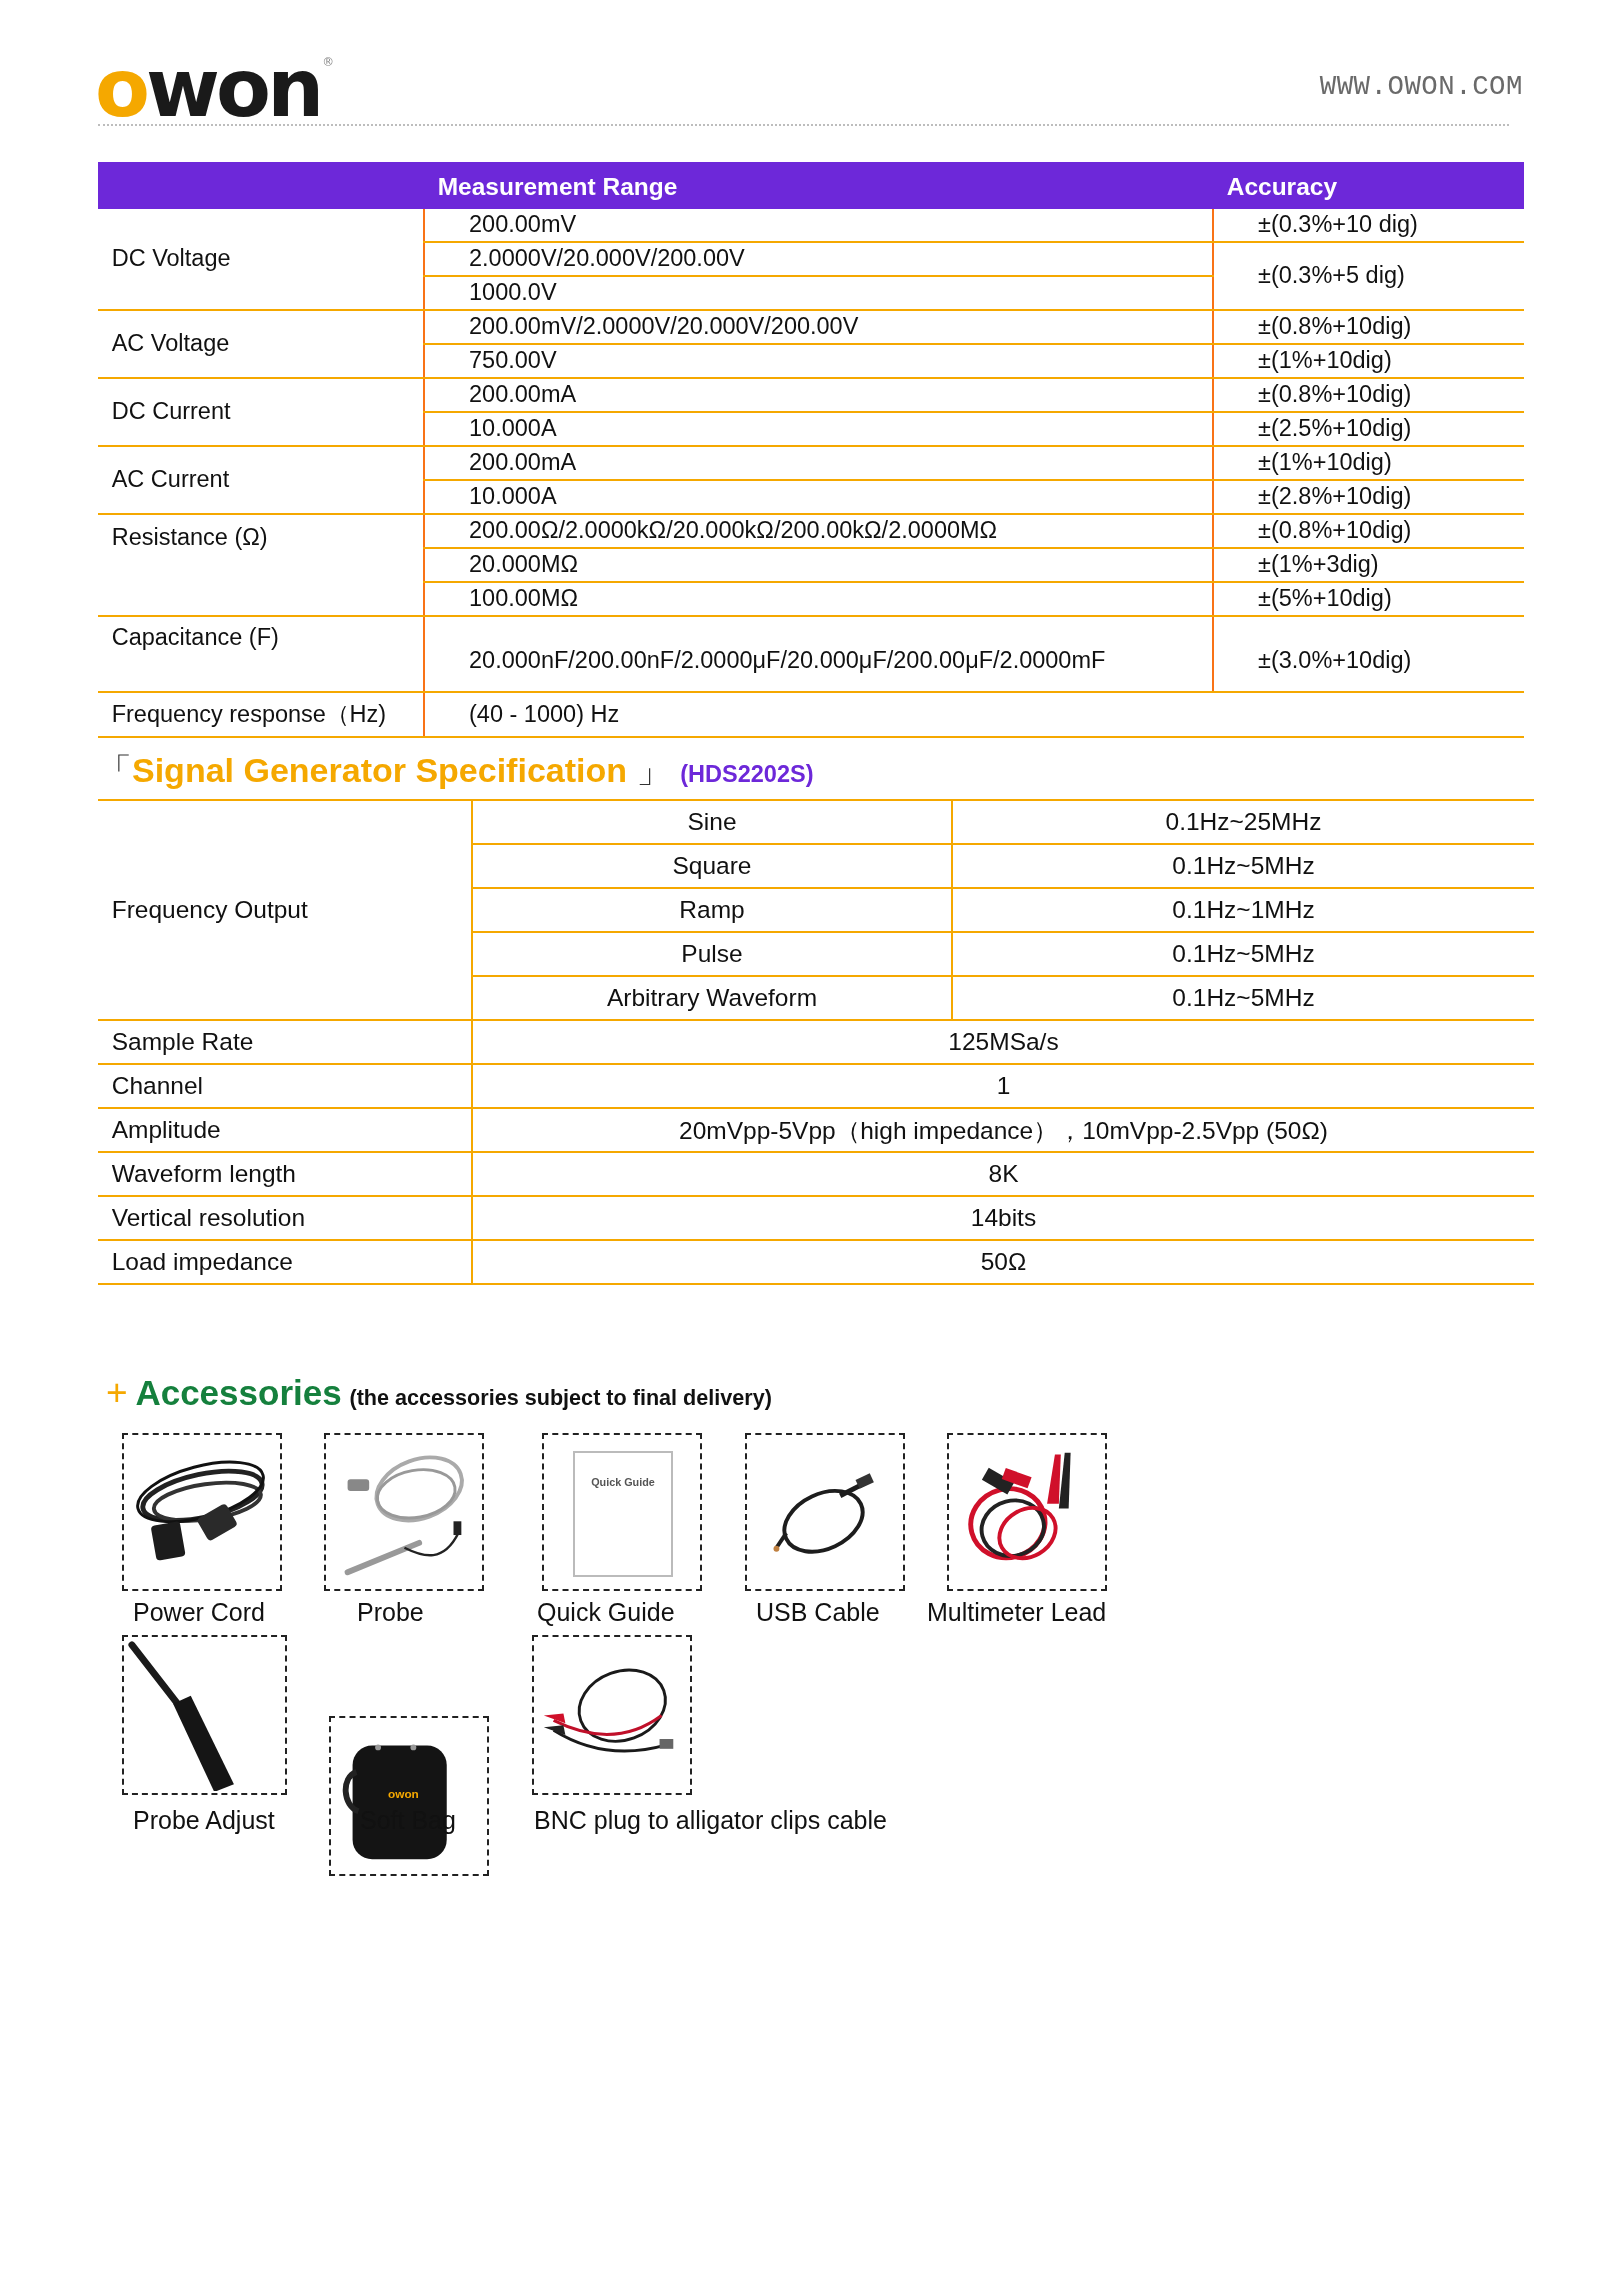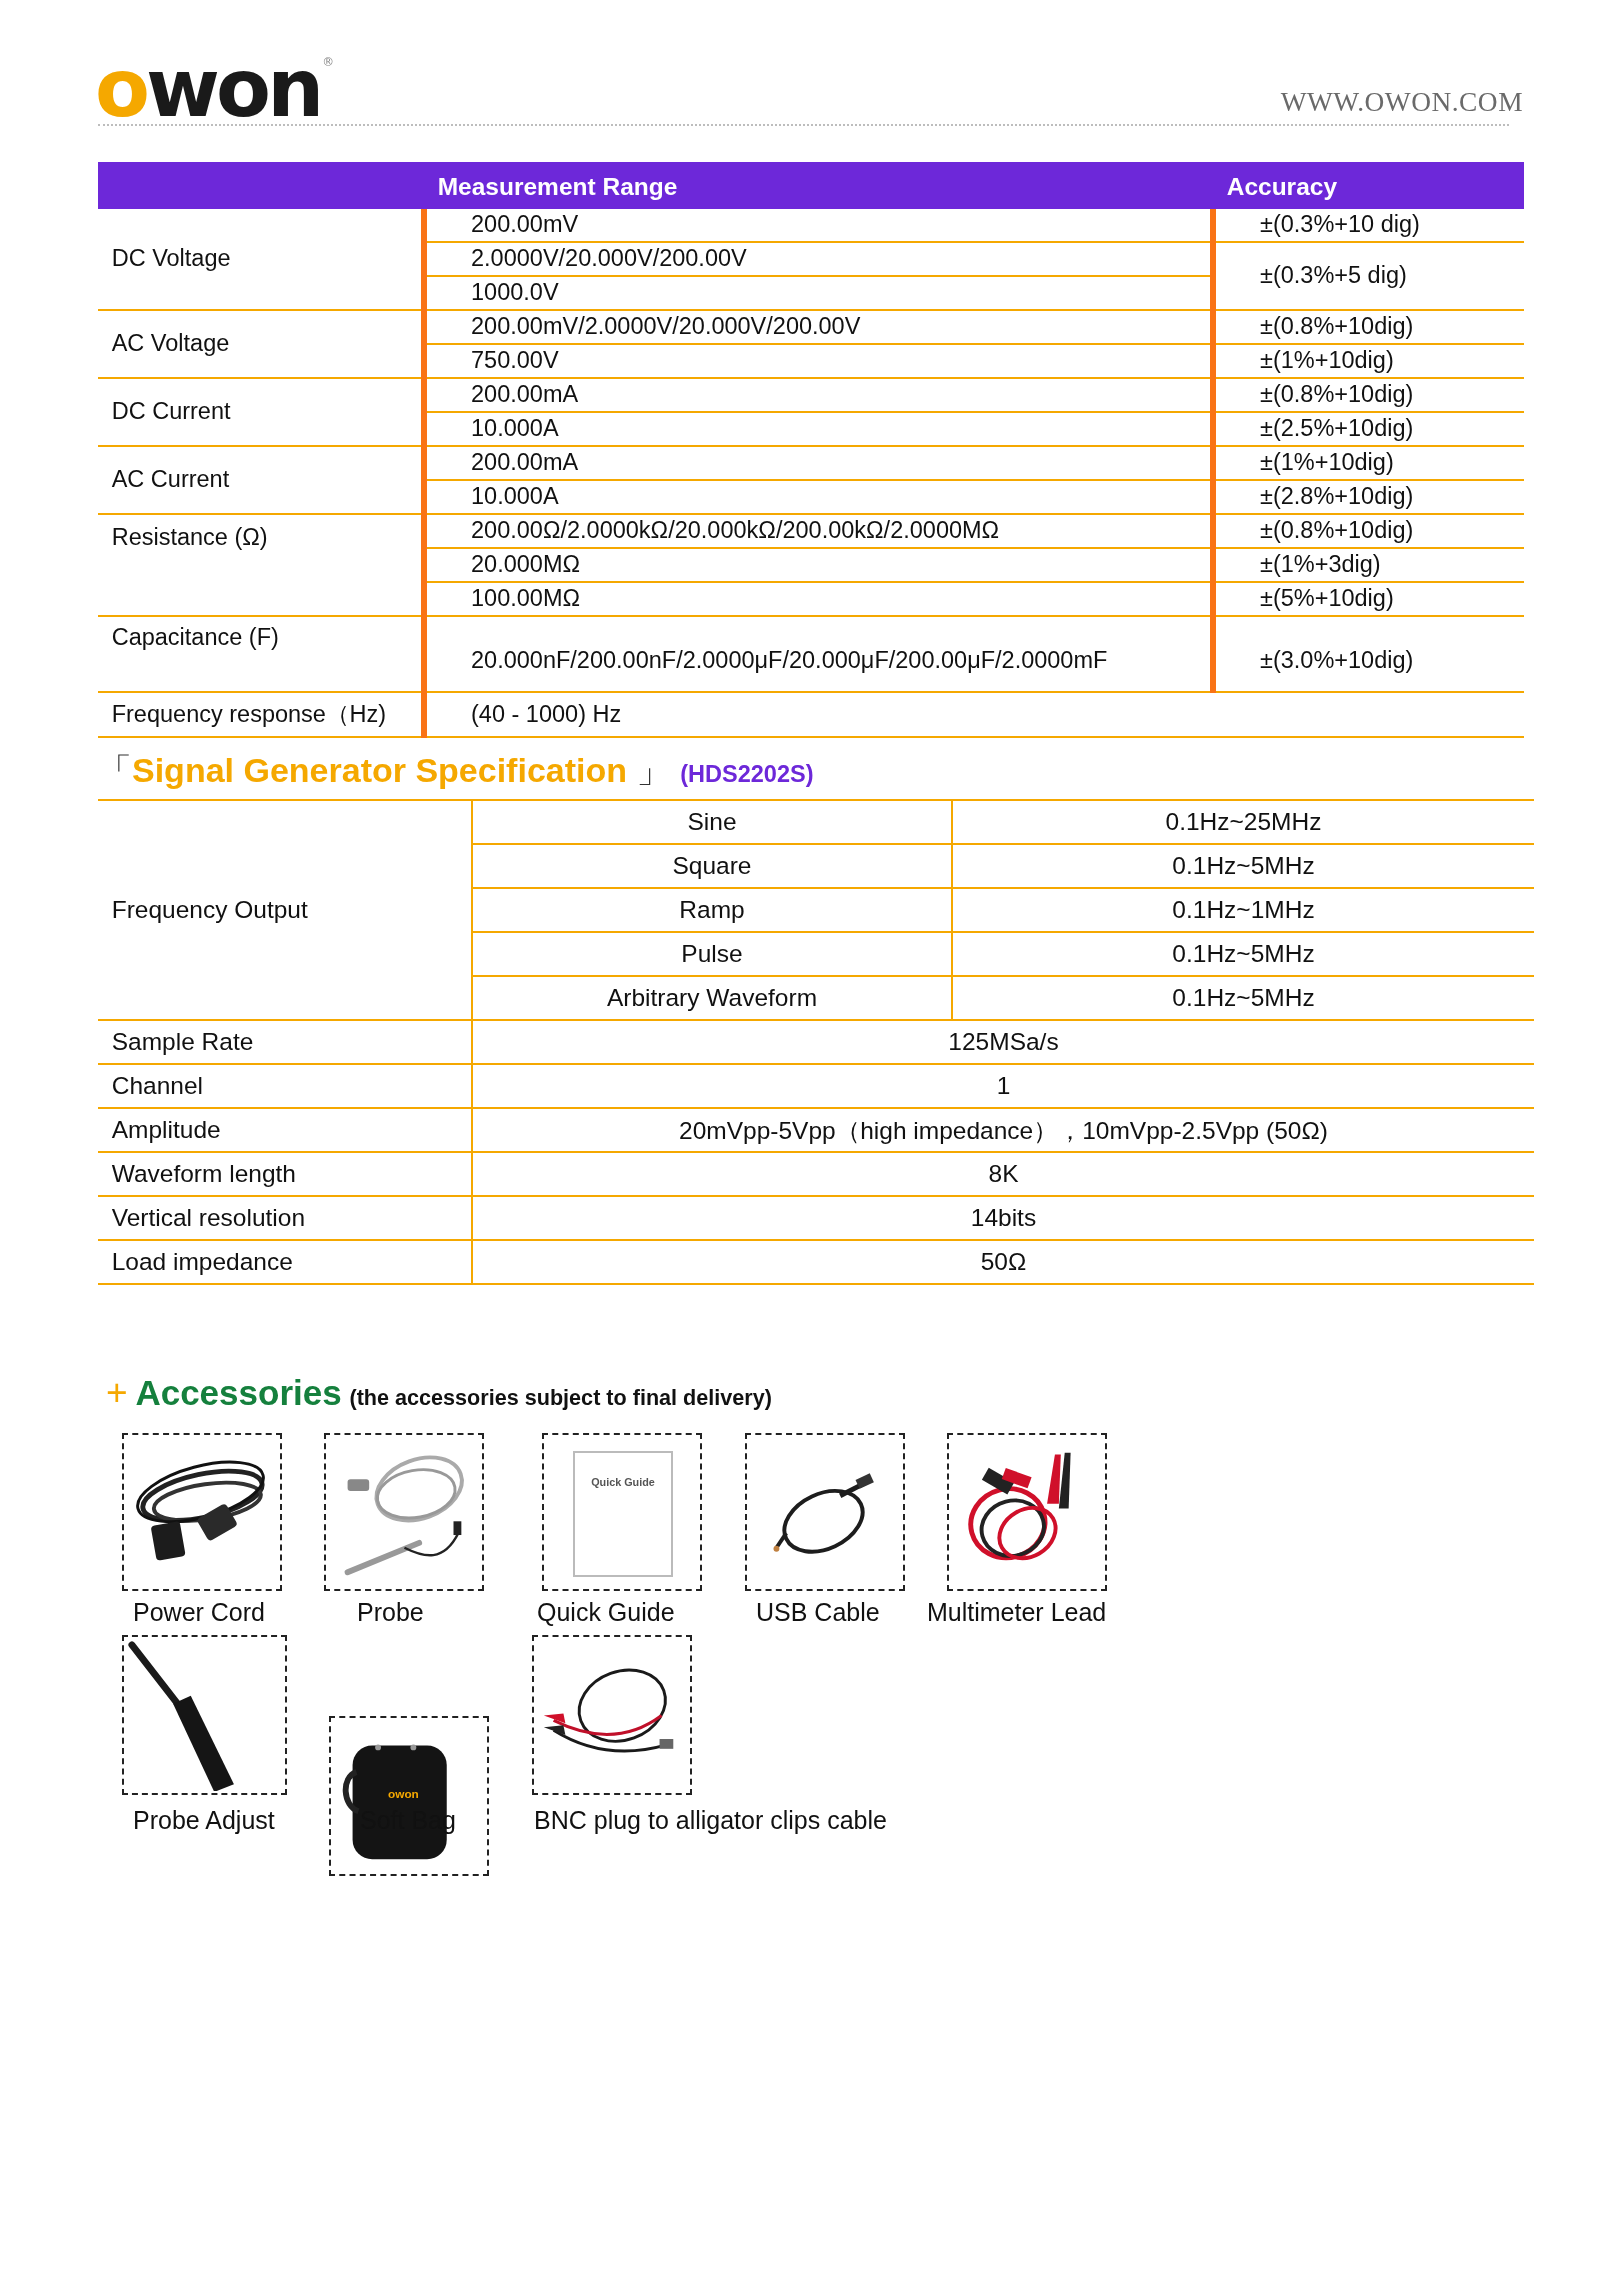--- a/index.html
+++ b/index.html
@@ -3,27 +3,27 @@
 <meta charset="utf-8">
 <style>
   html, body { margin:0; padding:0; background:#fff; }
   body { width:1613px; height:2285px; position:relative; font-family:"Liberation Sans", "DejaVu Sans", sans-serif; color:#111; overflow:hidden; }
   .abs { position:absolute; }
   
   .logo { left:95px; top:57px; height:63px; display:flex; align-items:flex-end; font-family:"DejaVu Sans", sans-serif; font-weight:bold; font-size:80px; letter-spacing:-3.9px; line-height:63px; }
   .logo .o1 { color:#f5a800; }
   .logo .rest { color:#1a1a1a; }
   .logo .reg { font-size:11.8px; color:#888; align-self:flex-start; letter-spacing:0; margin-left:2px; line-height:11.8px; font-weight:normal; }
-  .site-url { right:90px; top:71px; font-size:27.4px; color:#6a6a6a; font-family:Liberation Serif, serif; letter-spacing:0.5px;margin-top:16px; }
+  .site-url { right:90px; top:71px; font-size:27.4px; color:#6a6a6a; font-family:Liberation Mono, monospace; letter-spacing:0.5px; }
   .dotline { left:98px; top:124px; width:1411px; height:0; border-top:2px dotted #bdbdbd; }
   
   .t1 { left:98px; top:162px; width:1426px; border-collapse:collapse; font-size:23.5px; }
   .t1 th { background:#6d28d9; color:#fff; font-weight:bold; text-align:left; height:43px; padding:3.9px 13.7px 0 13.7px; font-size:24.5px;margin-top:12px; }
   .t1 td { border-bottom:2px solid #f5a800; padding:0 13.7px; height:32px; vertical-align:middle; line-height:29px; }
-  .t1 td.vl { border-left:6px solid #f97316;padding-left:44px; }
+  .t1 td.vl { border-left:2px solid #f97316;padding-left:44px; }
   .t1 td.label { vertical-align:middle; }
   .t1 td.top { vertical-align:top; padding-top:7.8px; }
   
   .sg-title { left:98px; top:748px; font-size:34px; font-weight:bold; white-space:nowrap; }
   .sg-title .br { color:#333; font-weight:normal; }
   .sg-title .main { color:#f5a800; }
   .sg-title .model { font-size:23.5px; color:#6d28d9; margin-left:9.8px; }
   
   .t2 { left:98px; top:799px; width:1436px; border-collapse:collapse; font-size:24.5px; border-top:2px solid #f5a800; }
   .t2 td { border-bottom:2px solid #f5a800; height:42px; padding:0 13.7px; vertical-align:middle; }

